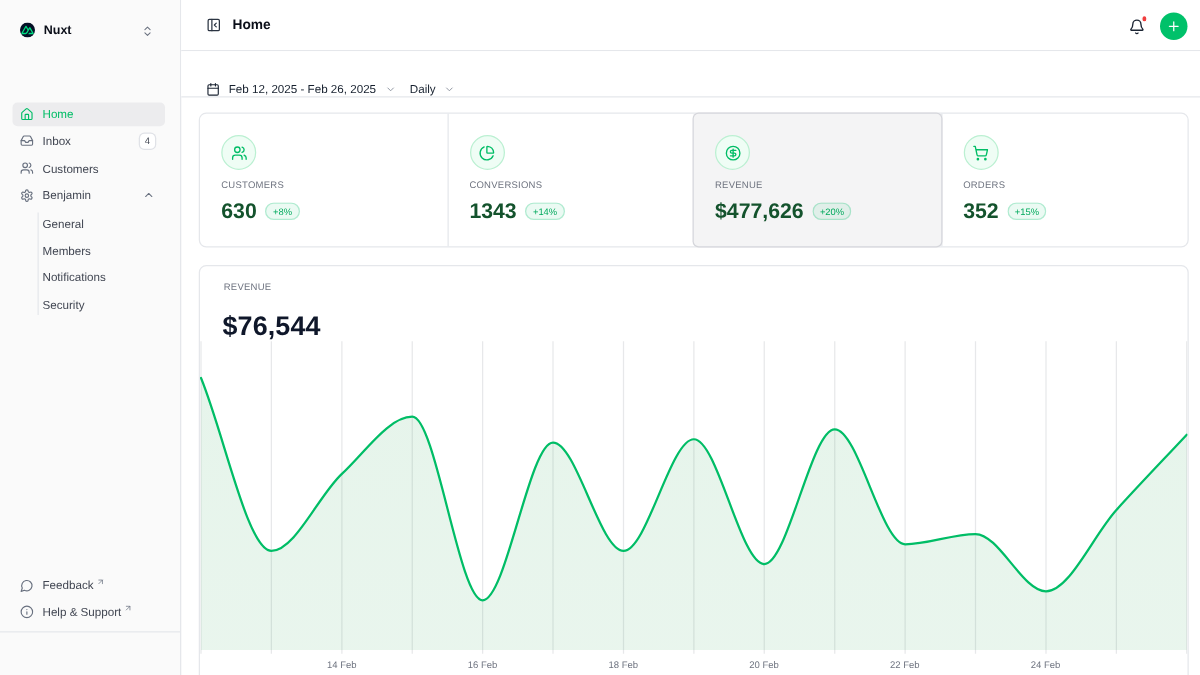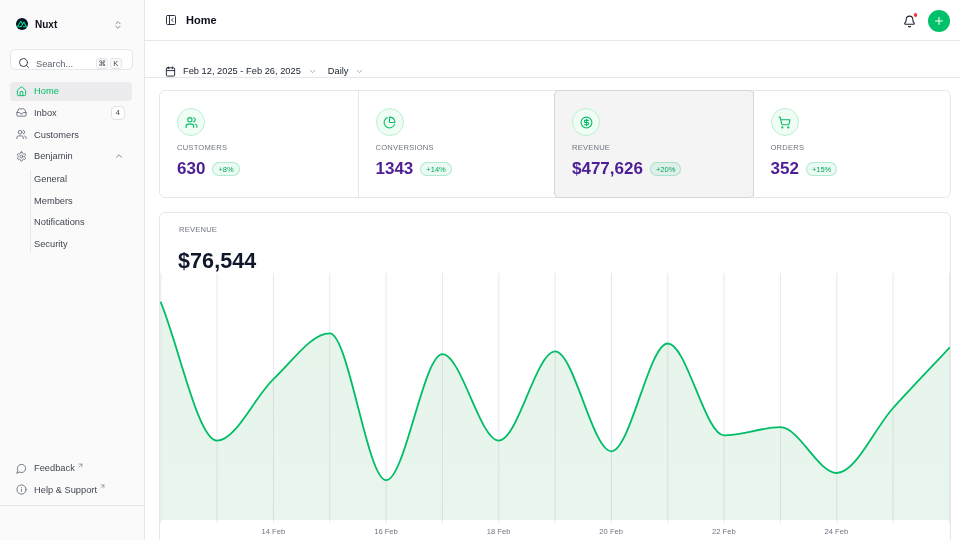--- a/index.html
+++ b/index.html
@@ -17,52 +17,41 @@
 #header { position:absolute; left:145px; top:0; width:815px; height:41px; border-bottom:1px solid #E5E7EB; background:#fff; }
 #toolbar { position:absolute; left:145px; top:41px; width:815px; height:37px; border-bottom:1px solid #E5E7EB; background:#fff; }
 
 #stats { position:absolute; left:159px; top:90px; width:792px; height:108px; border:1px solid #E5E7EB; border-radius:6px; display:flex; background:#fff; }
 .stat { position:relative; width:198px; height:100%; padding:17px 0 0 17px; }
 .stat + .stat { border-left:1px solid #E5E7EB; }
 .stat.sel { background:#F4F4F5; box-shadow:0 0 0 1px #D5D6DB; border-radius:4px; border-left:none; z-index:2; }
 .iconcirc { width:28px; height:28px; border-radius:50%; background:#EFFDF5; border:1px solid #BBF0D2; display:flex; align-items:center; justify-content:center; }
 .slabel { margin-top:6.5px; font-size:7.6px; font-weight:500; color:#6F7480; letter-spacing:.2px; }
 .sval { margin-top:7.5px; display:flex; align-items:center; }
-.sval b { font-size:17px; font-weight:700; color:#4c1d95; letter-spacing:0; }
+.sval b { font-size:17px; font-weight:700; color:#14532d; letter-spacing:0; }
 .badge { margin-left:7px; font-size:7.5px; font-weight:500; color:#00A95C; background:rgba(0,193,106,.08); box-shadow:inset 0 0 0 1px rgba(0,193,106,.25); border-radius:7.5px; padding:3px 6px 2.5px; }
 
 #chartcard { position:absolute; left:159px; top:212px; width:792px; height:360px; border:1px solid #E5E7EB; border-radius:6px; background:#fff; }
 </style>
 </head>
 <body>
 <div id="sidebar">
 
   <div class="srow" style="top:12px; height:18px; padding:0 9px 0 6px;">
     <svg class="ic" width="12" height="12" viewBox="0 0 512 512">
         <circle cx="256" cy="256" r="256" fill="#051026"></circle>
         <path fill="#00DC82" d="M281.44 397.667H438.32C443.326 397.667 448.118 395.908 452.453 393.427C456.789 390.946 460.389 387.377 462.889 383.081C465.389 378.784 466.701 373.911 466.7 368.95C466.699 363.989 465.384 359.117 462.882 354.821L357.76 172.559C355.261 168.264 351.661 164.696 347.327 162.215C342.992 159.735 338.078 158.429 333.074 158.429C328.069 158.429 323.155 159.735 318.821 162.215C314.486 164.696 310.886 168.264 308.387 172.559L281.44 219.289L228.751 127.865C226.25 123.57 222.648 120.003 218.312 117.523C213.977 115.043 209.063 113.738 204.058 113.738C199.053 113.738 194.139 115.043 189.803 117.523C185.468 120.003 181.866 123.57 179.365 127.865L48.4568 354.821C45.9553 359.117 44.6397 363.989 44.6387 368.95C44.6377 373.911 45.9502 378.784 48.45 383.081C50.9498 387.377 54.5502 390.946 58.8856 393.427C63.221 395.908 68.1369 397.667 73.1437 397.667H171.595C210.604 397.667 239.369 380.537 259.163 347.118L307.222 263.897L332.962 219.289L410.216 353.059H307.222L281.44 397.667ZM169.991 353.014L101.288 352.998L204.285 174.463L255.669 263.897L221.266 323.509C208.122 345.194 193.191 353.014 169.991 353.014Z"></path>
       </svg>
     <span style="font-size:10px; font-weight:700; color:#0b0f19; margin-left:7px;">Nuxt</span>
     <svg class="ic" width="10" height="10" viewBox="0 0 24 24" fill="none" stroke="#6b7280" stroke-width="2" stroke-linecap="round" stroke-linejoin="round" style="margin-left:auto; margin-right:1px;">
         <path d="m7 15 5 5 5-5"></path>
         <path d="m7 9 5-5 5 5"></path>
       </svg>
   </div>
 
-  <div class="srow" style="top:48.5px; height:21px; background:#fff; border:1px solid #E5E7EB; border-radius:5px; padding:0 10px 0 7px;">
-    <svg class="ic" width="12" height="12" viewBox="0 0 24 24" fill="none" stroke="#3c4350" stroke-width="2" stroke-linecap="round" stroke-linejoin="round">
-        <circle cx="11" cy="11" r="8"></circle>
-        <path d="m21 21-4.3-4.3"></path>
-      </svg>
-    <span style="font-size:9.3px; font-weight:500; color:#5b6270; margin-left:6px;">Search...</span>
-    <span style="margin-left:auto; display:flex; gap:2px;">
-      <span class="kbd">⌘</span>
-        <span class="kbd">K</span>
-    </span>
-  </div>
 
   <div class="item" style="top:82px; background:#ECECEE;">
     <svg class="ic" width="11" height="11" viewBox="0 0 24 24" fill="none" stroke="#00BD66" stroke-width="2" stroke-linecap="round" stroke-linejoin="round">
         <path d="M15 21v-8a1 1 0 0 0-1-1h-4a1 1 0 0 0-1 1v8"></path>
         <path d="M3 10a2 2 0 0 1 .709-1.528l7-6a2 2 0 0 1 2.582 0l7 6A2 2 0 0 1 21 10v9a2 2 0 0 1-2 2H5a2 2 0 0 1-2-2z"></path>
       </svg>
     <span class="lbl" style="color:#00BD66;">Home</span>
   </div>
   <div class="item" style="top:103.7px;">
     <svg class="ic" width="11" height="11" viewBox="0 0 24 24" fill="none" stroke="#68707f" stroke-width="2" stroke-linecap="round" stroke-linejoin="round">

